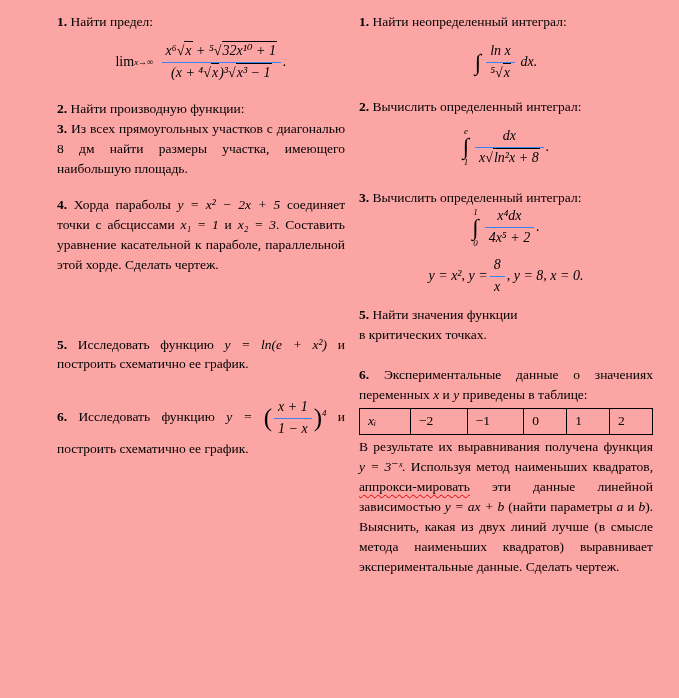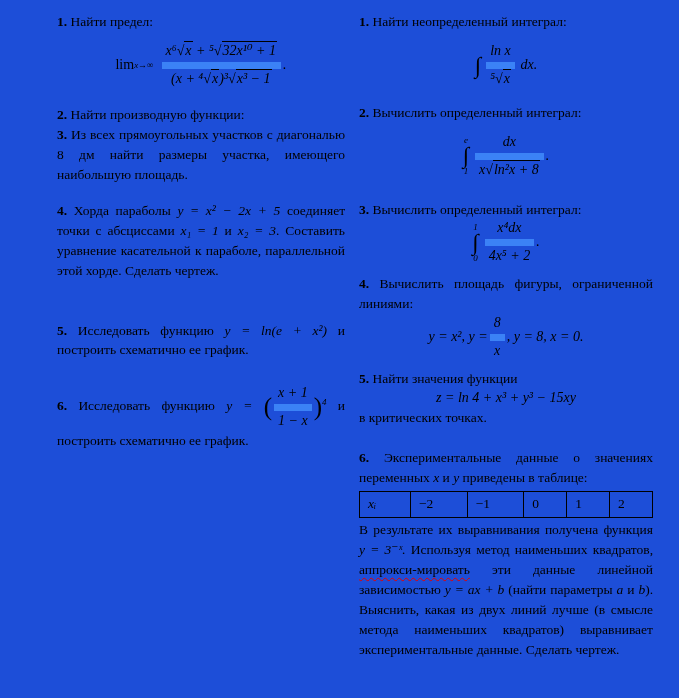--- a/index.html
+++ b/index.html
@@ -1,56 +1,56 @@
 <!DOCTYPE html>
 <html><head>
 <meta charset="utf-8">
 <style>
   html,body{margin:0;padding:0;background:#fff;}
   .page{
     width:679px;height:698px;box-sizing:border-box;overflow:hidden;
-    background:#1d4ed8;color:#000;
+    background:#fca5a5;color:#000;
     font-family:"Liberation Serif","DejaVu Serif",serif;
     font-size:13.5px;
     display:flex;gap:14px;
     padding:12px 26px 0 57px;
   }
   .col{box-sizing:border-box;}
   .col-left{width:288px;}
   .col-right{width:294px;}
   .para{line-height:1.48;text-align:justify;margin:0;}
   .pnum{font-weight:bold;}
   .m{font-style:italic;}
   .formula{font-size:14px;font-style:italic;line-height:1.35;}
   .center{text-align:center;}
   sup{font-size:9px;line-height:0;}
   
   .frac{display:inline-block;vertical-align:middle;text-align:center;margin:0 2px;}
-  .frac .fn{display:block;border-bottom:7px solid #3b82f6;padding:0 4px 1px;}
+  .frac .fn{display:block;border-bottom:1px solid #3b82f6;padding:0 4px 1px;}
   .frac .fd{display:block;padding:1px 4px 0;}
   
   .ov{border-top:1px solid #000;padding:1px 1px 0;}
   
   .limop{display:inline-flex;flex-direction:row;align-items:center;vertical-align:middle;font-style:normal;margin-right:6px;line-height:1.05;}
   .limop .lsub{font-size:9px;font-style:italic;}
   
   .defint{display:inline-flex;flex-direction:column;align-items:center;vertical-align:middle;margin-right:4px;line-height:1;}
   .defint .ltop,.defint .lbot{font-size:9px;font-style:italic;line-height:1;}
   .defint .isign{font-size:23px;line-height:.95;font-style:normal;}
   .indint{font-size:23px;font-style:normal;vertical-align:middle;margin-right:3px;}
   
   .bigp{font-size:25px;font-style:normal;vertical-align:middle;line-height:0;}
   
   .datatable{border-collapse:collapse;margin:3px 0 2px;font-size:13.5px;width:100%;}
   .datatable td{border:1px solid #000;padding:2px 8px;height:21px;vertical-align:middle;}
   .datatable td.lbl{width:34px;}
   
   .sperr{text-decoration:underline;text-decoration-style:wavy;text-decoration-color:#e60000;text-decoration-thickness:1px;text-underline-offset:3px;} .g8{margin-bottom:8px;} .g12{margin-bottom:20px;}
   .g14{margin-bottom:14px;} .g16{margin-bottom:16px;} .g20{margin-bottom:20px;}
-  .g24{margin-bottom:24px;} .g28{margin-bottom:28px;} .g40{margin-bottom:40px;}
+  .g24{margin-bottom:24px;} .g28{margin-bottom:28px;} .g40{margin-bottom:60px;}
   .fblock{margin-top:10px;}
 </style>
 </head>
 <body>
 
 <div class="page">
 
   <div class="col col-left">
 
     <div>
@@ -153,34 +153,31 @@
           <span class="isign">∫</span>
           <span class="lbot">0</span>
         </span><span class="frac">
           <span class="fn">x⁴dx</span>
           <span class="fd">4x⁵ + 2</span>
         </span><span>.</span>
       </div>
     </div>
 
     <div>
-      <p class="para"><b class="pnum">4.</b>
-        <span>Вычислить площадь фигуры, ограниченной линиями:</span></p>
       <div class="formula center g8">
         <span class="m">y = x²,  y =</span><span class="frac">
           <span class="fn">8</span>
           <span class="fd">x</span>
         </span><span class="m">,  y = 8, x = 0.</span>
       </div>
     </div>
 
     <div class="g12">
       <p class="para"><b class="pnum">5.</b>
         <span>Найти значения функции</span></p>
-      <div class="formula center">z = ln 4 + x³ + y³ − 15xy</div>
       <p class="para">в критических точках.</p>
     </div>
 
     <div>
       <p class="para"><b class="pnum">6.</b>
         <span>Экспериментальные данные о значениях переменных</span>
         <span class="m">x</span>
         <span>и</span>
         <span class="m">y</span>
         <span>приведены в таблице:</span></p>

